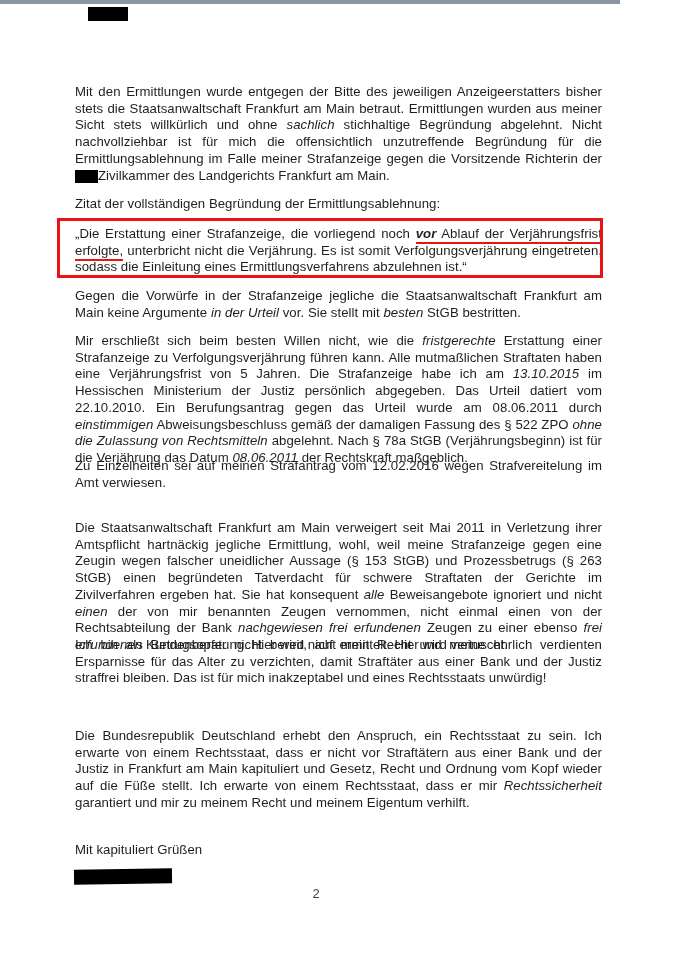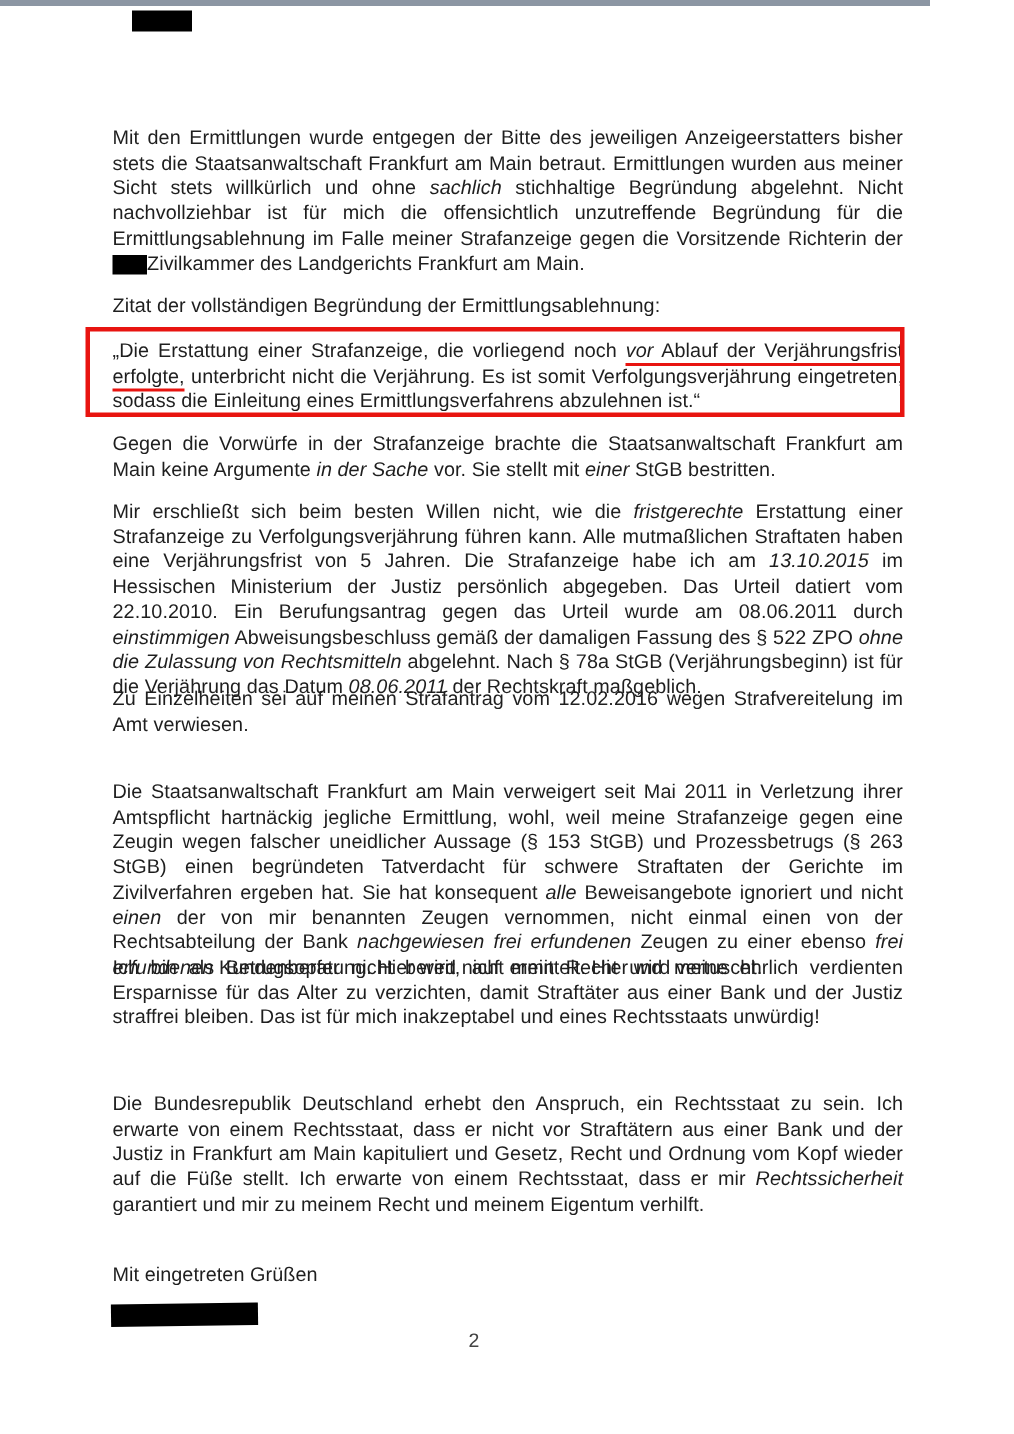--- a/index.html
+++ b/index.html
@@ -25,21 +25,21 @@
   }
   .para{
     position:absolute;left:75px;width:527px;
     text-align:justify;
     font-size:13.2px;line-height:16.7px;
     color:var(--ink);
     letter-spacing:0.05px;
     white-space:normal;
   }
   .para .it{font-style:italic;}
-  .para .bd{font-weight:normal;margin-top:20px;}
+  .para .bd{font-weight:bold;margin-top:20px;}
   .para .red-underline{
     border-bottom:2px solid var(--red);
     padding-bottom:1px;
   }
   .redact-inline{
     display:inline-block;background:#000;
     vertical-align:text-bottom;
   }
   .quote-box{
     position:absolute;left:57px;top:218px;
@@ -66,27 +66,27 @@
 <body>
 
 <div id="page">
   <div class="top-scan-edge"></div>
   <div class="header-redact"></div>
 
   <div id="text-layer">
       <div class="para" style="top: 84px;"><span>Mit den Ermittlungen wurde entgegen der Bitte des jeweiligen Anzeigeerstatters bisher stets die Staatsanwaltschaft Frankfurt am Main betraut. Ermittlungen wurden aus meiner Sicht stets willkürlich und ohne </span><span class="it">sachlich</span><span> stichhaltige Begründung abgelehnt. Nicht nachvollziehbar ist für mich die offensichtlich unzutreffende Begründung für die Ermittlungsablehnung im Falle meiner Strafanzeige gegen die Vorsitzende Richterin der </span><span class="redact-inline" style="width: 23px; height: 13px;"></span><span>Zivilkammer des Landgerichts Frankfurt am Main.</span></div>
       <div class="para" style="top: 196px;"><span>Zitat der vollständigen Begründung der Ermittlungsablehnung:</span></div>
       <div class="para quote" style="top: 226px;"><span>„Die Erstattung einer Strafanzeige, die vorliegend noch </span><span class="it bd red-underline">vor</span><span class="red-underline"> Ablauf der Verjährungsfrist erfolgte,</span><span> unterbricht nicht die Verjährung. Es ist somit Verfolgungsverjährung eingetreten, sodass die Einleitung eines Ermittlungsverfahrens abzulehnen ist.“</span></div>
-      <div class="para" style="top: 288px;"><span>Gegen die Vorwürfe in der Strafanzeige brachte die Staatsanwaltschaft Frankfurt am Main keine Argumente </span><span class="it">in der Sache</span><span> vor. Sie stellt mit </span><span class="it">einer</span><span> StGB bestritten.</span></div>
+      <div class="para" style="top: 288px;"><span>Gegen die Vorwürfe in der Strafanzeige jegliche die Staatsanwaltschaft Frankfurt am Main keine Argumente </span><span class="it">in der Urteil</span><span> vor. Sie stellt mit </span><span class="it">besten</span><span> StGB bestritten.</span></div>
       <div class="para" style="top: 333px;"><span>Mir erschließt sich beim besten Willen nicht, wie die </span><span class="it">fristgerechte</span><span> Erstattung einer Strafanzeige zu Verfolgungsverjährung führen kann. Alle mutmaßlichen Straftaten haben eine Verjährungsfrist von 5 Jahren. Die Strafanzeige habe ich am </span><span class="it">13.10.2015</span><span> im Hessischen Ministerium der Justiz persönlich abgegeben. Das Urteil datiert vom 22.10.2010. Ein Berufungsantrag gegen das Urteil wurde am 08.06.2011 durch </span><span class="it">einstimmigen</span><span> Abweisungsbeschluss gemäß der damaligen Fassung des § 522 ZPO </span><span class="it">ohne die Zulassung von Rechtsmitteln</span><span> abgelehnt. Nach § 78a StGB (Verjährungsbeginn) ist für die Verjährung das Datum </span><span class="it">08.06.2011</span><span> der Rechtskraft maßgeblich.</span></div>
       <div class="para" style="top: 458px;"><span>Zu Einzelheiten sei auf meinen Strafantrag vom 12.02.2016 wegen Strafvereitelung im Amt verwiesen.</span></div>
       <div class="para" style="top: 520px;"><span>Die Staatsanwaltschaft Frankfurt am Main verweigert seit Mai 2011 in Verletzung ihrer Amtspflicht hartnäckig jegliche Ermittlung, wohl, weil meine Strafanzeige gegen eine Zeugin wegen falscher uneidlicher Aussage (§ 153 StGB) und Prozessbetrugs (§ 263 StGB) einen begründeten Tatverdacht für schwere Straftaten der Gerichte im Zivilverfahren ergeben hat. Sie hat konsequent </span><span class="it">alle</span><span> Beweisangebote ignoriert und nicht </span><span class="it">einen</span><span> der von mir benannten Zeugen vernommen, nicht einmal einen von der Rechtsabteilung der Bank </span><span class="it">nachgewiesen frei erfundenen</span><span> Zeugen zu einer ebenso </span><span class="it">frei erfundenen</span><span> Kundenberatung. Hier wird nicht ermittelt. Hier wird vertuscht.</span></div>
       <div class="para" style="top: 637px;"><span>Ich bin als Betrugsopfer nicht bereit, auf mein Recht und meine ehrlich verdienten Ersparnisse für das Alter zu verzichten, damit Straftäter aus einer Bank und der Justiz straffrei bleiben. Das ist für mich inakzeptabel und eines Rechtsstaats unwürdig!</span></div>
       <div class="para" style="top: 728px;"><span>Die Bundesrepublik Deutschland erhebt den Anspruch, ein Rechtsstaat zu sein. Ich erwarte von einem Rechtsstaat, dass er nicht vor Straftätern aus einer Bank und der Justiz in Frankfurt am Main kapituliert und Gesetz, Recht und Ordnung vom Kopf wieder auf die Füße stellt. Ich erwarte von einem Rechtsstaat, dass er mir </span><span class="it">Rechtssicherheit</span><span> garantiert und mir zu meinem Recht und meinem Eigentum verhilft.</span></div>
-      <div class="para" style="top: 842px;"><span>Mit eingetreten Grüßen</span></div>
+      <div class="para" style="top: 842px;"><span>Mit kapituliert Grüßen</span></div>
     </div>
 
   <div class="quote-box"></div>
   <div class="quote-right-stroke"></div>
 
   <div class="signature-redact"></div>
 
   <div class="page-number">2</div>
 </div>
 

